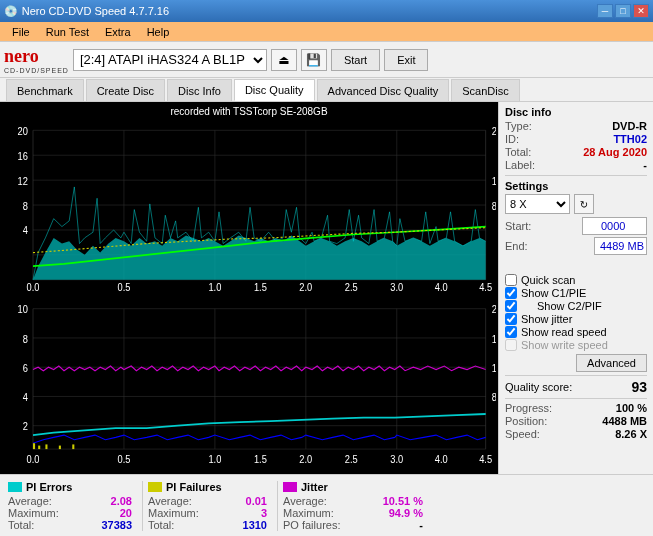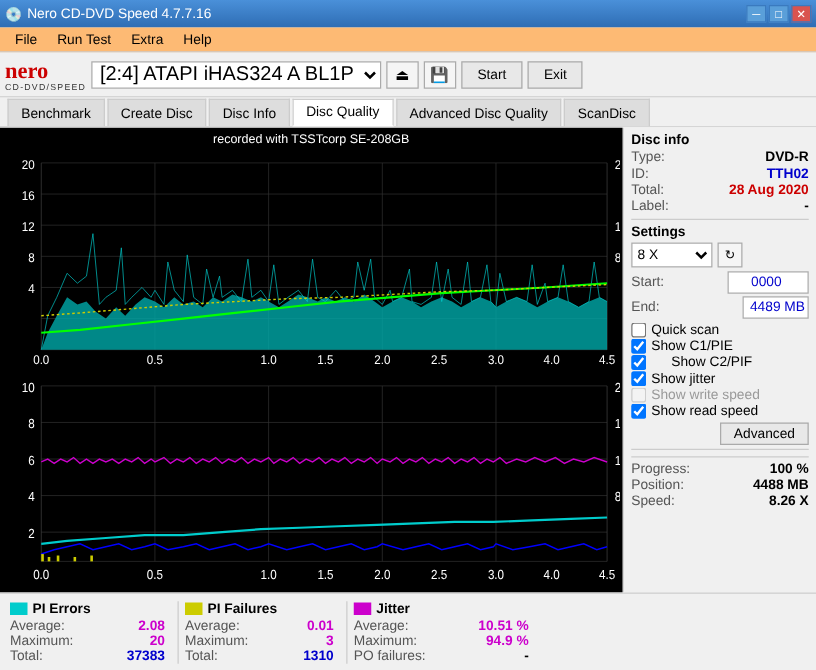--- a/index.html
+++ b/index.html
@@ -12,21 +12,21 @@
     .titlebar-btn { background: #5a9fd9; border: 1px solid #3a7abf; color: white; width: 16px; height: 14px; font-size: 9px; display: flex; align-items: center; justify-content: center; cursor: pointer; }
     .titlebar-btn.close { background: #d9534f; }
     
     
     .menubar { background: #fdba74; height: 20px; display: flex; align-items: center; padding: 0 4px; border-bottom: 1px solid #ccc; }
     .menubar-item { padding: 2px 8px; font-size: 11px; cursor: pointer; color: #000; }
     
     
     .toolbar { background: #f0f0f0; height: 36px; display: flex; align-items: center; padding: 2px 4px; border-bottom: 1px solid #ccc; gap: 4px; }
     .logo { display: flex; align-items: center; }
-    .drive-select { height: 22px; border: 1px solid #aaa; background: white; font-size: 16px; padding: 0 2px; min-width: 180px; }
+    .drive-select { height: 22px; border: 1px solid #aaa; background: white; font-size: 13px; padding: 0 2px; min-width: 180px; }
     .toolbar-icon-btn { width: 26px; height: 22px; border: 1px solid #aaa; background: #f5f5f5; display: flex; align-items: center; justify-content: center; cursor: pointer; font-size: 12px; }
     .start-btn { background: #e8e8e8; border: 1px solid #aaa; padding: 2px 12px; height: 22px; font-size: 11px; cursor: pointer; }
     .exit-btn { background: #e8e8e8; border: 1px solid #aaa; padding: 2px 12px; height: 22px; font-size: 11px; cursor: pointer; }
     
     
     .tabbar { background: #f0f0f0; display: flex; align-items: flex-end; height: 24px; border-bottom: 1px solid #ccc; padding: 0 6px; }
     .tab { padding: 3px 10px; font-size: 11px; border: 1px solid #ccc; border-bottom: none; background: #ddd; cursor: pointer; margin-right: 2px; height: 22px; display: flex; align-items: center; }
     .tab.active { background: white; border-bottom: 1px solid white; z-index: 1; }
     
     
@@ -221,21 +221,21 @@
         <select style="height:20px; border:1px solid #aaa; background:white; font-size:11px; width:65px;">
           <option>8 X</option>
         </select>
         <div style="width:20px; height:20px; border:1px solid #aaa; background:#f5f5f5; display:flex; align-items:center; justify-content:center; cursor:pointer; font-size:10px;">↻</div>
       </div>
 
       <div style="display:flex; justify-content:space-between; align-items:center; margin-bottom:1px;">
         <span style="color:#555;">Start:</span>
         <input type="text" style="border: 1px solid rgb(170, 170, 170); background: white; width: 65px; height: 18px; font-size: 11px; padding: 0px 18px; text-align: right; color: rgb(0, 0, 204);" value="0000 MB">
       </div>
-      <div style="display:flex; justify-content:space-between; align-items:center; margin-bottom:2px;">
+      <div style="display:flex; justify-content:space-between; align-items:center; margin-bottom:18px;">
         <span style="color:#555;">End:</span>
         <input type="text" style="border: 1px solid rgb(170, 170, 170); background: white; width: 53px; height: 18px; font-size: 11px; padding: 0px 2px; text-align: right; color: rgb(0, 0, 204);" value="4489 MB">
       </div>
 
       <div style="display:flex; align-items:center; gap:4px;">
         <input type="checkbox" style="width: 12px; height: 12px;">
         <span>Quick scan</span>
       </div>
       <div style="display:flex; align-items:center; gap:4px;">
         <input type="checkbox" checked="" style="width: 12px; height: 12px;">
@@ -243,34 +243,38 @@
       </div>
       <div style="display:flex; align-items:flex-start; gap:20px;">
         <input type="checkbox" checked="" style="width: 12px; height: 12px;">
         <span>Show C2/PIF</span>
       </div>
       <div style="display:flex; align-items:center; gap:4px;">
         <input type="checkbox" checked="" style="width: 12px; height: 12px;">
         <span>Show jitter</span>
       </div>
       <div style="display:flex; align-items:center; gap:4px;">
+        <input type="checkbox" checked="" style="width: 12px; height: 12px;">
+        <span>Show read speed</span>
+      </div>
+      <div style="display:flex; align-items:center; gap:4px;">
         <input type="checkbox" disabled="" style="width: 12px; height: 12px;">
         <span style="color:#999;">Show write speed</span>
       </div>
-      <div style="display:flex; align-items:center; gap:4px;">
-        <input type="checkbox" checked="" style="width: 12px; height: 12px;">
-        <span>Show read speed</span>
-      </div>
 
       <div style="display:flex; justify-content:flex-end; margin-top:2px;">
         <button style="background:#e8e8e8; border:1px solid #aaa; padding:2px 10px; font-size:11px; cursor:pointer;">Advanced</button>
       </div>
 
       <div style="height:1px; background:#ccc; margin:2px 0;"></div>
 
+      <div style="display:flex; justify-content:space-between; align-items:center;">
+        <span>Quality score:</span>
+        <span style="font-weight:bold; font-size:14px;">93</span>
+      </div>
 
       <div style="height:1px; background:#ccc; margin:2px 0;"></div>
 
       <div style="display:flex; justify-content:space-between;">
         <span style="color:#555;">Progress:</span>
         <span style="font-weight:bold;">100 %</span>
       </div>
       <div style="display:flex; justify-content:space-between;gap:12px;">
         <span style="color:#555;">Position:</span>
         <span style="font-weight:bold;">4488 MB</span>

